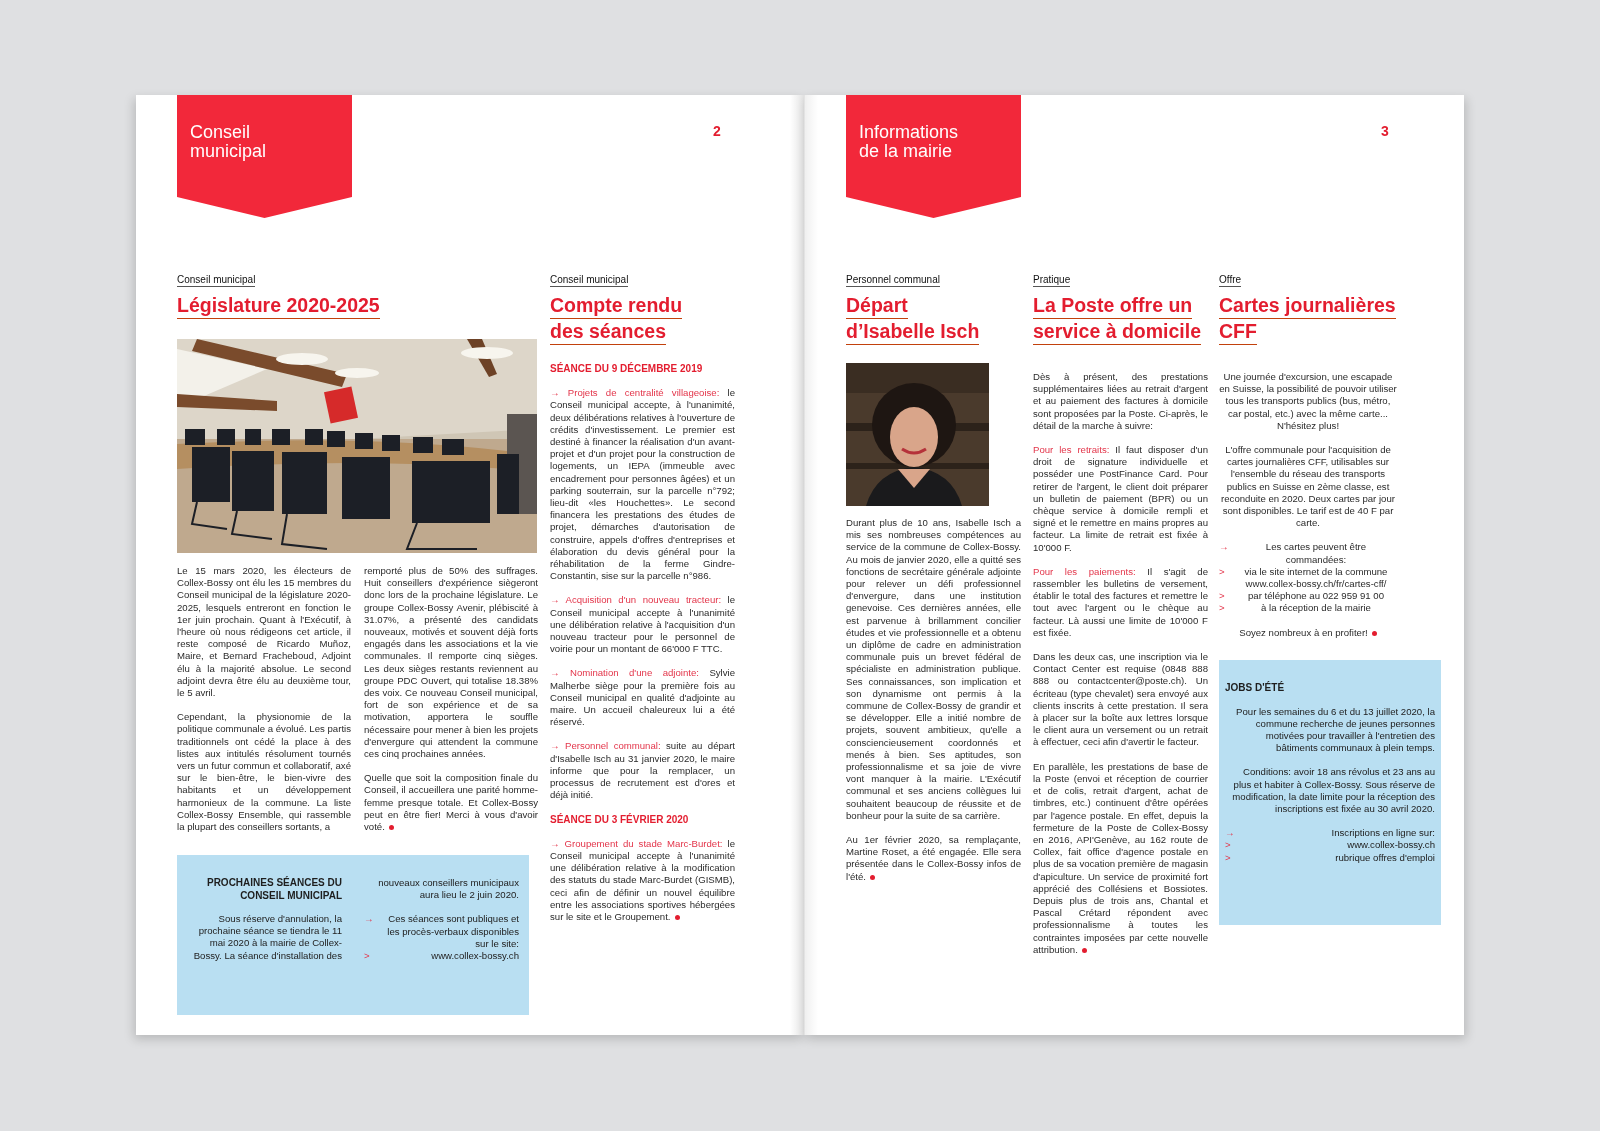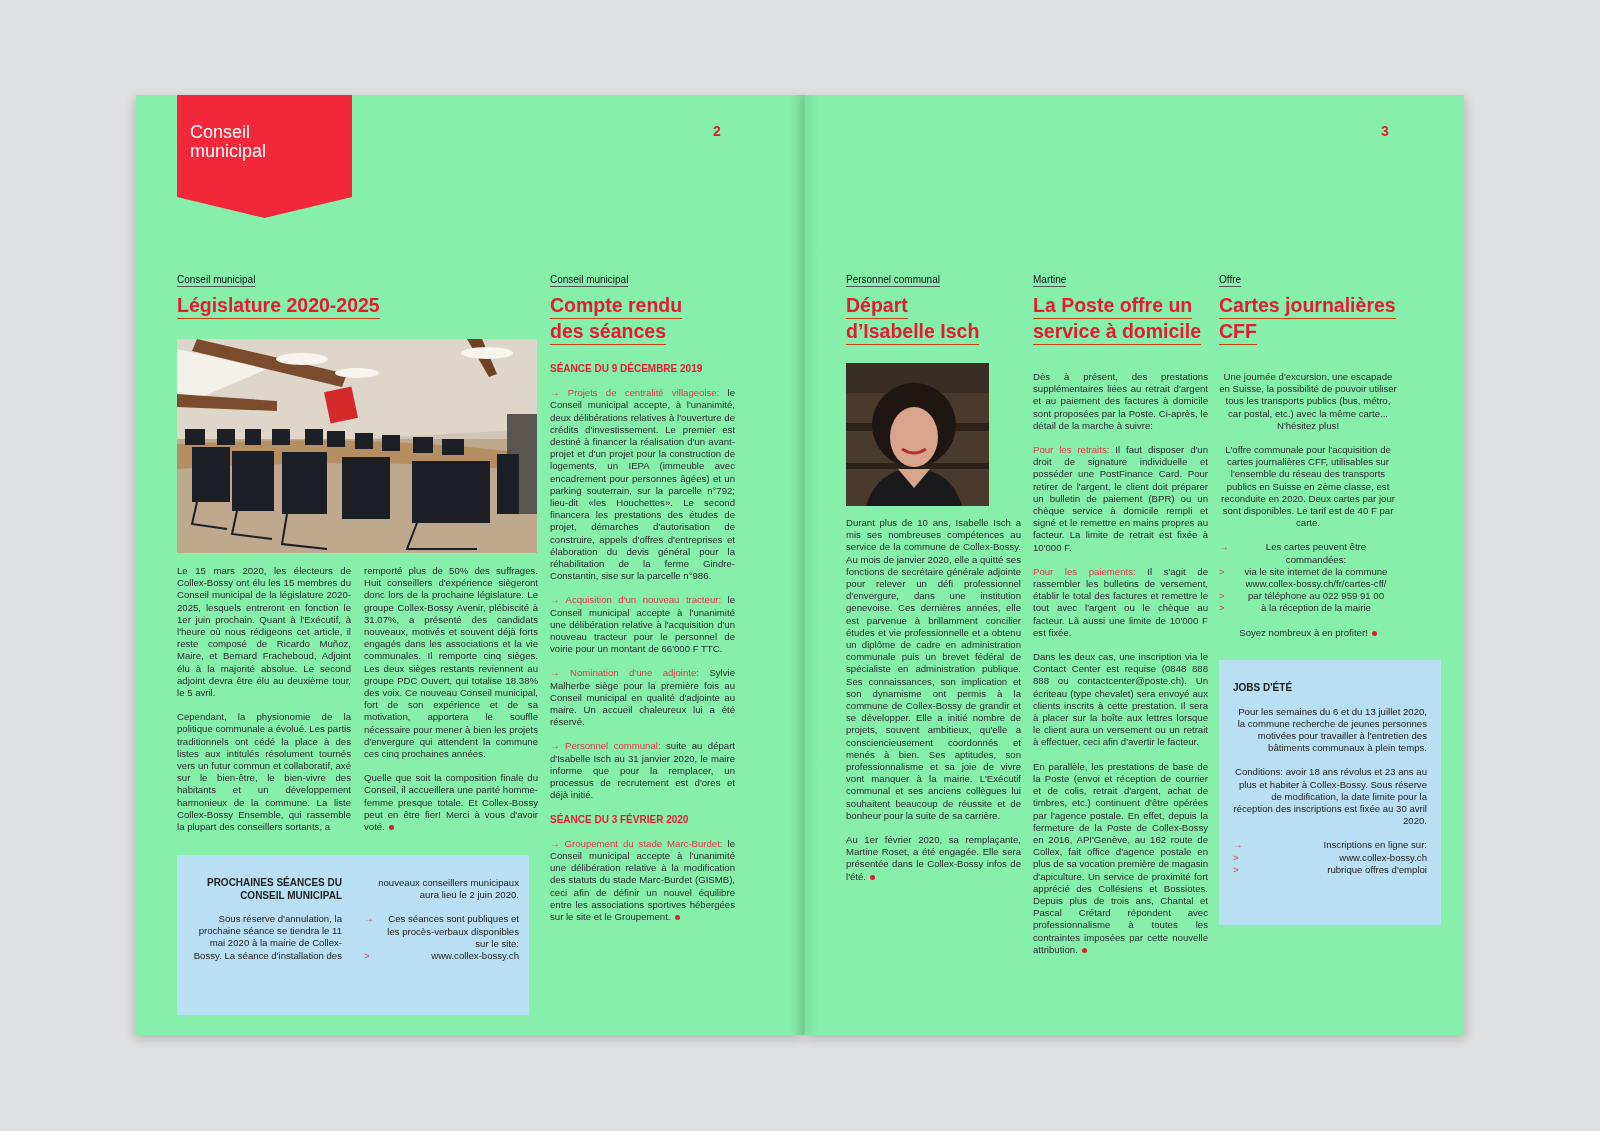--- a/index.html
+++ b/index.html
@@ -7,21 +7,21 @@
     body {
       background: #dfe0e2;
       font-family: "Liberation Sans", sans-serif;
       color: #2a2a2a;
       position: relative;
     }
     .page {
       position: absolute;
       top: 95px;
       height: 940px;
-      background: #86efac;
+      background: #ffffff;
     }
     .page-left { left: 136px; width: 668px; box-shadow: -2px 4px 10px rgba(0,0,0,0.18); }
     .page-right { left: 804px; width: 660px; box-shadow: 2px 4px 10px rgba(0,0,0,0.18); }
     .spine {
       position: absolute; top: 95px; left: 790px; width: 28px; height: 940px;
       background: linear-gradient(to right, rgba(0,0,0,0) 0%, rgba(0,0,0,0.10) 48%, rgba(0,0,0,0.14) 50%, rgba(0,0,0,0.06) 55%, rgba(0,0,0,0) 100%);
       pointer-events: none;
     }
     .ribbon {
       position: absolute; top: 0; width: 175px; height: 123px;
@@ -158,20 +158,22 @@
       <p><span class="red">→ Acquisition d'un nouveau tracteur:</span><span> le Conseil municipal accepte à l'unanimité une délibération relative à l'acquisition d'un nouveau tracteur pour le personnel de voirie pour un montant de 66'000 F TTC.</span></p>
       <p><span class="red">→ Nomination d'une adjointe:</span><span> Sylvie Malherbe siège pour la première fois au Conseil municipal en qualité d'adjointe au maire. Un accueil chaleureux lui a été réservé.</span></p>
       <p><span class="red">→ Personnel communal:</span><span> suite au départ d'Isabelle Isch au 31 janvier 2020, le maire informe que pour la remplacer, un processus de recrutement est d'ores et déjà initié.</span></p>
       <div class="section-label">SÉANCE DU 3 FÉVRIER 2020</div>
       <p><span class="red">→ Groupement du stade Marc-Burdet:</span><span> le Conseil municipal accepte à l'unanimité une délibération relative à la modification des statuts du stade Marc-Burdet (GISMB), ceci afin de définir un nouvel équilibre entre les associations sportives hébergées sur le site et le Groupement.</span><span class="dot"></span></p>
     </div>
   </div>
 </div>
 
 <div class="page page-right">
+  <div class="ribbon" style="left:42px;">Informations
+de la mairie</div>
   <div class="page-num" style="left:577px;">3</div>
 
   <div class="col" style="left:42px; top:174px; width:175px;">
     <div class="kicker">Personnel communal</div>
     <div class="headline">
       <span>Départ</span><br>
       <span>d’Isabelle Isch</span>
     </div>
   </div>
   <div class="photo" style="left:42px; top:268px; width:143px; height:143px;">
@@ -186,21 +188,21 @@
       <path d="M20,143 Q30,108 68,104 Q106,108 116,143 Z" fill="#1a1a1c"></path>
       <path d="M52,106 L68,125 L84,106 Z" fill="#d9a58a"></path>
     </svg>
   </div>
   <div class="col body" style="left:42px; top:422px; width:175px;">
     <p>Durant plus de 10 ans, Isabelle Isch a mis ses nombreuses compétences au service de la commune de Collex-Bossy. Au mois de janvier 2020, elle a quitté ses fonctions de secrétaire générale adjointe pour relever un défi professionnel d'envergure, dans une institution genevoise. Ces dernières années, elle est parvenue à brillamment concilier études et vie professionnelle et a obtenu un diplôme de cadre en administration communale puis un brevet fédéral de spécialiste en administration publique. Ses connaissances, son implication et son dynamisme ont permis à la commune de Collex-Bossy de grandir et se développer. Elle a initié nombre de projets, souvent ambitieux, qu'elle a consciencieusement coordonnés et menés à bien. Ses aptitudes, son professionnalisme et sa joie de vivre vont manquer à la mairie. L'Exécutif communal et ses anciens collègues lui souhaitent beaucoup de réussite et de bonheur pour la suite de sa carrière.</p>
     <p><span>Au 1er février 2020, sa remplaçante, Martine Roset, a été engagée. Elle sera présentée dans le Collex-Bossy infos de l'été.</span><span class="dot"></span></p>
   </div>
 
   <div class="col" style="left:229px; top:174px; width:175px;">
-    <div class="kicker">Martine</div>
+    <div class="kicker">Pratique</div>
     <div class="headline">
       <span>La Poste offre un</span><br>
       <span>service à domicile</span>
     </div>
     <div class="body" style="margin-top:26px;">
       <p>Dès à présent, des prestations supplémentaires liées au retrait d'argent et au paiement des factures à domicile sont proposées par la Poste. Ci-après, le détail de la marche à suivre:</p>
       <p><span class="red">Pour les retraits:</span><span> Il faut disposer d'un droit de signature individuelle et posséder une PostFinance Card. Pour retirer de l'argent, le client doit préparer un bulletin de paiement (BPR) ou un chèque service à domicile rempli et signé et le remettre en mains propres au facteur. La limite de retrait est fixée à 10'000 F.</span></p>
       <p><span class="red">Pour les paiements:</span><span> Il s'agit de rassembler les bulletins de versement, établir le total des factures et remettre le tout avec l'argent ou le chèque au facteur. Là aussi une limite de 10'000 F est fixée.</span></p>
       <p>Dans les deux cas, une inscription via le Contact Center est requise (0848 888 888 ou contactcenter@poste.ch). Un écriteau (type chevalet) sera envoyé aux clients inscrits à cette prestation. Il sera à placer sur la boîte aux lettres lorsque le client aura un versement ou un retrait à effectuer, ceci afin d'avertir le facteur.</p>
       <p><span>En parallèle, les prestations de base de la Poste (envoi et réception de courrier et de colis, retrait d'argent, achat de timbres, etc.) continuent d'être opérées par l'agence postale. En effet, depuis la fermeture de la Poste de Collex-Bossy en 2016, API'Genève, au 162 route de Collex, fait office d'agence postale en plus de sa vocation première de magasin d'apiculture. Un service de proximité fort apprécié des Collésiens et Bossiotes. Depuis plus de trois ans, Chantal et Pascal Crétard répondent avec professionnalisme à toutes les contraintes imposées par cette nouvelle attribution.</span><span class="dot"></span></p>
@@ -219,21 +221,21 @@
       <ul class="list" style="margin-bottom:12px;">
         <li><span class="mk">→</span><span>Les cartes peuvent être commandées:</span></li>
         <li><span class="mk">&gt;</span><span>via le site internet de la commune www.collex-bossy.ch/fr/cartes-cff/</span></li>
         <li><span class="mk">&gt;</span><span>par téléphone au 022 959 91 00</span></li>
         <li><span class="mk">&gt;</span><span>à la réception de la mairie</span></li>
       </ul>
       <p><span>Soyez nombreux à en profiter!</span><span class="dot"></span></p>
     </div>
   </div>
 
-  <div class="info-box" style="left:415px; top:565px; width:222px; height:265px; padding:22px 14px;">
+  <div class="info-box" style="left:415px; top:565px; width:222px; height:265px; padding:22px 6px;">
     <div class="box-title">JOBS D'ÉTÉ</div>
     <div class="box-body">
       <p>Pour les semaines du 6 et du 13 juillet 2020, la commune recherche de jeunes personnes motivées pour travailler à l'entretien des bâtiments communaux à plein temps.</p>
       <p>Conditions: avoir 18 ans révolus et 23 ans au plus et habiter à Collex-Bossy. Sous réserve de modification, la date limite pour la réception des inscriptions est fixée au 30 avril 2020.</p>
       <ul class="list">
         <li><span class="mk">→</span><span>Inscriptions en ligne sur:</span></li>
         <li><span class="mk">&gt;</span><span>www.collex-bossy.ch</span></li>
         <li><span class="mk">&gt;</span><span>rubrique offres d'emploi</span></li>
       </ul>
     </div>

